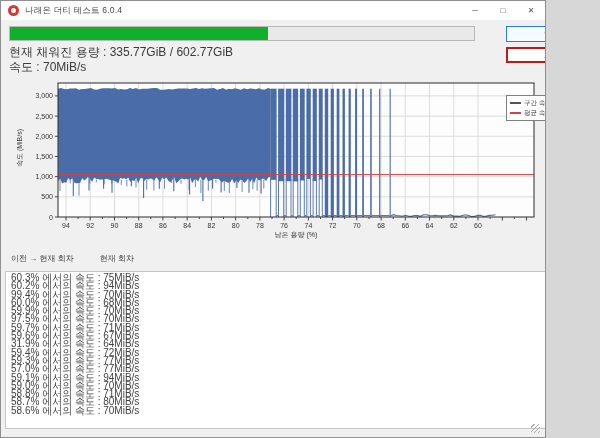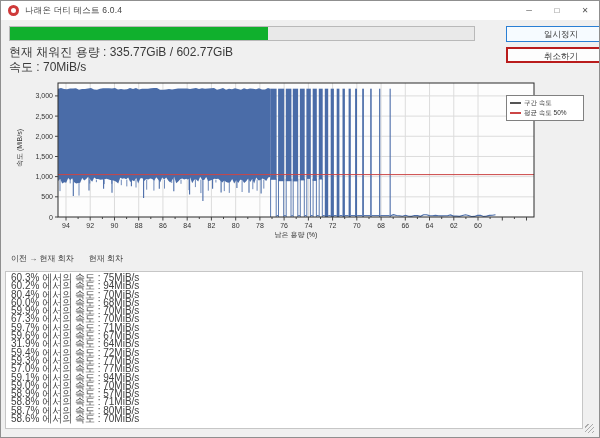--- a/index.html
+++ b/index.html
@@ -1,19 +1,19 @@
 <!DOCTYPE html>
 <html><head>
 <meta charset="utf-8">
 <style>
   * { margin:0; padding:0; box-sizing:border-box; }
   html,body { width:600px; height:438px; }
   body { font-family:"Liberation Sans","DejaVu Sans",sans-serif; background:#d7d7d7; }
   .window {
-    position:relative; width:600px; height:438px;
+    position:relative; width:546px; height:438px;
     background:#f0f0f0; border:1px solid #8f8f8f; overflow:hidden;
   }
   
   .titlebar { position:absolute; left:0; top:0; width:100%; height:19px; background:#ffffff; display:flex; align-items:center; }
   .app-icon { width:11px; height:11px; border-radius:50%; border:3px solid #cf3a3a; background:#fff; margin:0 6px 0 7px; flex:none; }
   .title-text { font-size:8.5px; color:#444; letter-spacing:0.2px; }
   .win-controls { position:absolute; right:0; top:0; height:19px; display:flex; }
   .win-btn { width:28px; height:19px; display:flex; align-items:center; justify-content:center; font-size:8px; color:#555; cursor:default; }
   
   .progress { position:absolute; left:8px; top:25px; width:466px; height:15px; background:#e9e9e9; border:1px solid #b9b9b9; }
@@ -27,21 +27,21 @@
   
   .chart { position:absolute; left:8px; top:74px; width:584px; height:172px; }
   .chart svg { position:absolute; left:0; top:0; }
   .axis-title-y { position:absolute; left:-24px; top:68px; width:70px; text-align:center; font-size:7px; color:#333; transform:rotate(-90deg); }
   .axis-title-x { position:absolute; left:227px; top:155px; width:120px; text-align:center; font-size:7px; color:#333; }
   .legend { position:absolute; left:497px; top:20px; width:78px; background:#fff; border:1px solid #808080; padding:2px 3px; }
   .legend-row { display:flex; align-items:center; height:10px; }
   .legend-swatch { width:11px; height:2px; flex:none; }
   .legend-label { font-size:6.5px; color:#333; margin-left:3px; white-space:nowrap; }
   
-  .tabs { position:absolute; left:10px; top:252px; display:flex; gap:15px; }
+  .tabs { position:absolute; left:10px; top:252px; display:flex; gap:26px; }
   .tab { font-size:8px; color:#3f3f3f; cursor:default; }
   .list { position:absolute; left:4px; top:270px; width:578px; height:158px; background:#fff; border:1px solid #c6c6c6; overflow:hidden; padding:2px 0 0 5px; }
   .list-row { font-size:10px; line-height:8.3px; color:#404040; white-space:nowrap; }
   .resize-grip { position:absolute; right:5px; bottom:4px; width:9px; height:9px;
     background:repeating-linear-gradient(135deg, transparent 0 2px, #ababab 2px 3px); }
 </style>
 </head>
 <body>
 
 <div class="window">
@@ -290,32 +290,31 @@
   </div>
 
   <div class="tabs">
     <div class="tab">이전 → 현재 회차</div>
     <div class="tab">현재 회차</div>
   </div>
 
   <div class="list" id="speed-list">
       <div class="list-row">60.3% 에서의 속도 : 75MiB/s</div>
       <div class="list-row">60.2% 에서의 속도 : 94MiB/s</div>
-      <div class="list-row">80.4% 에서의 속도 : 70MiB/s</div>
+      <div class="list-row">99.4% 에서의 속도 : 70MiB/s</div>
       <div class="list-row">60.0% 에서의 속도 : 68MiB/s</div>
       <div class="list-row">59.9% 에서의 속도 : 70MiB/s</div>
-      <div class="list-row">67.3% 에서의 속도 : 70MiB/s</div>
+      <div class="list-row">97.5% 에서의 속도 : 70MiB/s</div>
       <div class="list-row">59.7% 에서의 속도 : 71MiB/s</div>
       <div class="list-row">59.6% 에서의 속도 : 67MiB/s</div>
       <div class="list-row">31.9% 에서의 속도 : 64MiB/s</div>
       <div class="list-row">59.4% 에서의 속도 : 72MiB/s</div>
       <div class="list-row">59.3% 에서의 속도 : 77MiB/s</div>
       <div class="list-row">57.0% 에서의 속도 : 77MiB/s</div>
       <div class="list-row">59.1% 에서의 속도 : 94MiB/s</div>
       <div class="list-row">59.0% 에서의 속도 : 70MiB/s</div>
-      <div class="list-row">58.9% 에서의 속도 : 57MiB/s</div>
       <div class="list-row">58.8% 에서의 속도 : 71MiB/s</div>
       <div class="list-row">58.7% 에서의 속도 : 80MiB/s</div>
       <div class="list-row">58.6% 에서의 속도 : 70MiB/s</div>
     </div>
 
   <div class="resize-grip"></div>
 </div>
 
 </body></html>

